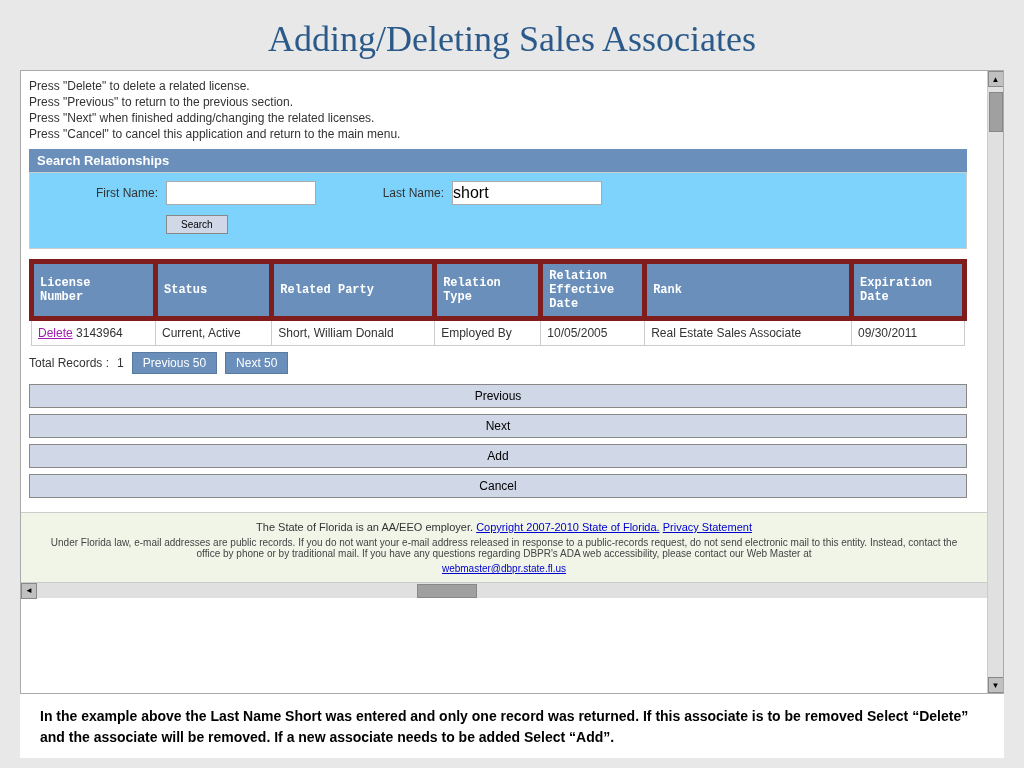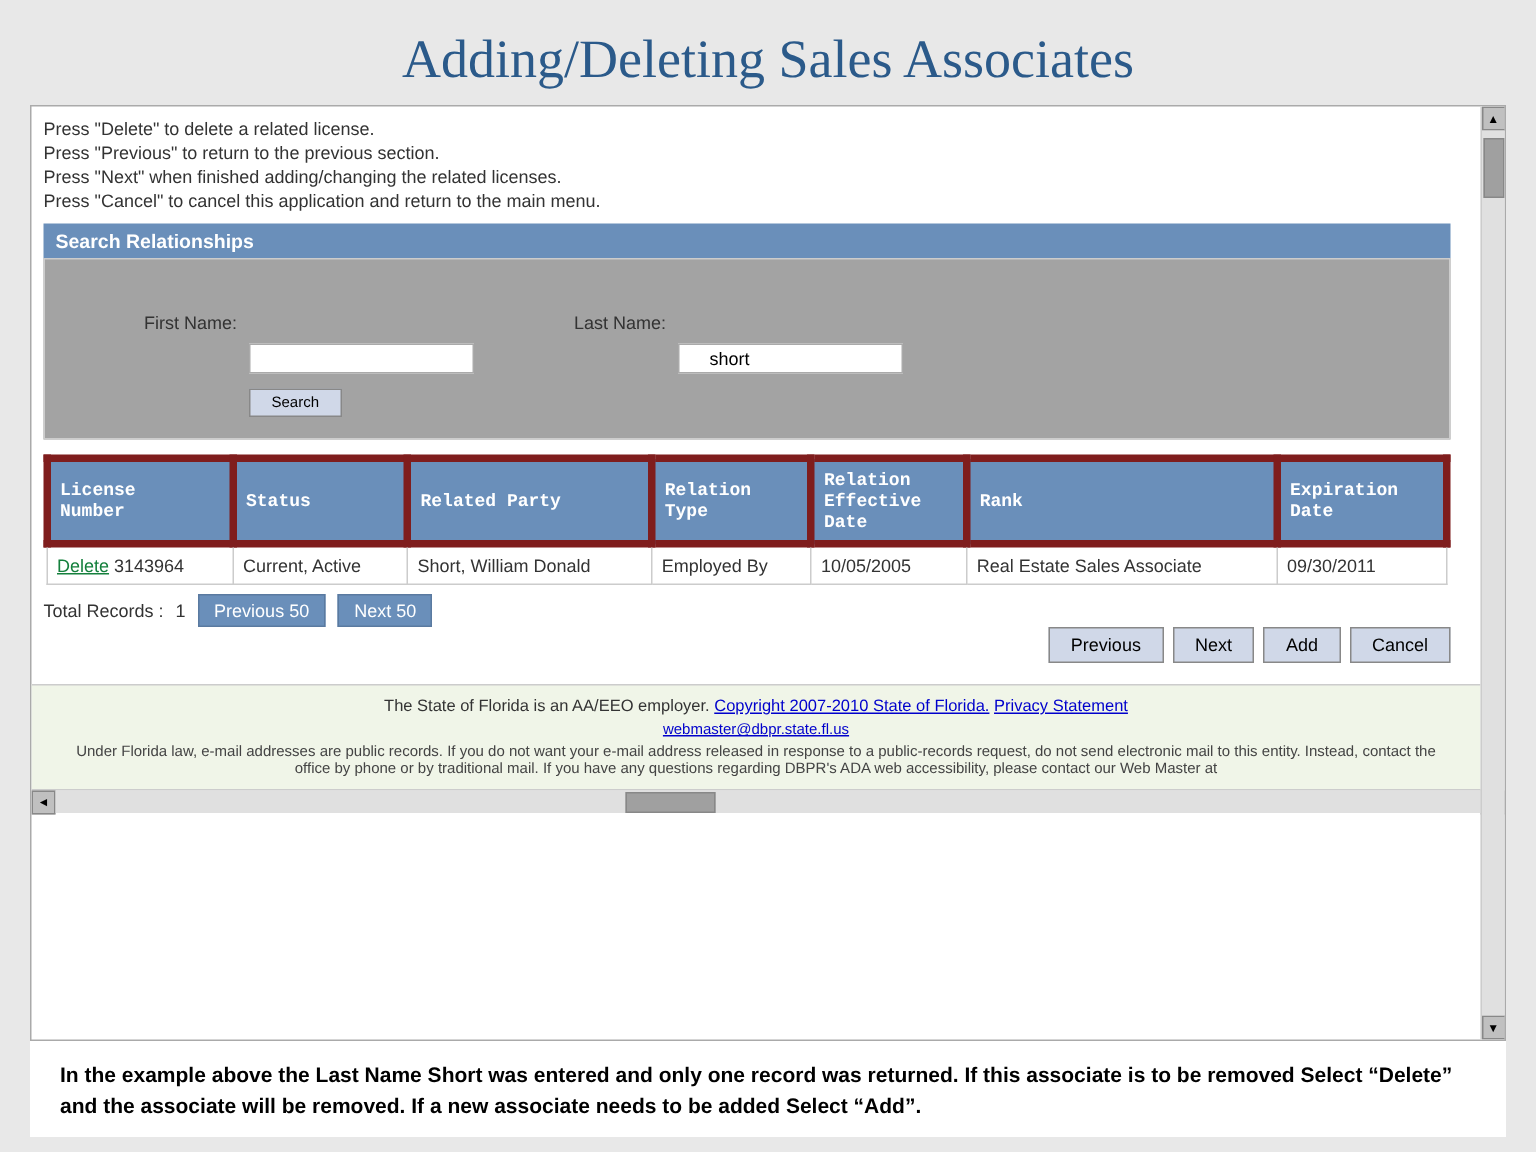--- a/index.html
+++ b/index.html
@@ -100,45 +100,44 @@
 
     .section-header {
       background: #6a8fba;
       color: #fff;
       font-weight: bold;
       padding: 4px 8px;
       font-size: 13px;
     }
 
     .search-form {
-      background: #a3a3a3;
+      background: #7dd3fc;
       border: 1px solid #ccc;
       padding: 8px;
     }
 
     .form-row {
       display: flex;
       align-items: center;
       margin-bottom: 6px;
       gap: 8px;
     }
 
     .form-label {
       font-size: 12px;
       width: 120px;
       text-align: right;
     }
 
     .form-input {
       border: 1px solid #aaa;
-      padding: 2px 20px;
-      font-size: 12px;
+      padding: 2px 0;
+      font-size: 16px;
       width: 150px;
       background: #fff;
-      margin-top: 48px;
     }
 
     .search-btn {
       background: #d0d8e8;
       border: 1px solid #888;
       padding: 3px 14px;
       font-size: 10px;
       cursor: pointer;
       margin-top: 4px;
     }
@@ -169,21 +168,21 @@
     }
 
     .results-table tbody td {
       padding: 5px 6px;
       border: 1px solid #ccc;
       vertical-align: top;
       font-size: 12px;
     }
 
     .delete-link {
-      color: #15803d;
+      color: #a21caf;
       text-decoration: underline;
       cursor: pointer;
     }
 
     .total-records {
       font-size: 12px;
       margin-top: 6px;
       display: flex;
       align-items: center;
       gap: 8px;
@@ -200,21 +199,23 @@
 
     .nav-btn:disabled {
       background: #9ab0c8;
       color: #ccc;
     }
 
     .bottom-buttons {
       display: flex;
       justify-content: flex-end;
       gap: 6px;
+      margin-top: 10px;
       padding-bottom: 6px;
+      flex-direction: column;
     }
 
     .action-btn {
       background: #d0d8e8;
       border: 1px solid #888;
       padding: 4px 14px;
       font-size: 12px;
       cursor: pointer;
     }
 
@@ -372,24 +373,24 @@
         <button class="action-btn">Cancel</button>
       </div>
     </div>
 
     <div class="footer-area">
       <div>
         <span>The State of Florida is an AA/EEO employer.</span>
         <a class="footer-link">Copyright 2007-2010 State of Florida.</a>
         <a class="footer-link">Privacy Statement</a>
       </div>
+      <p class="footer-small">Under Florida law, e-mail addresses are public records. If you do not want your e-mail address released in response to a public-records request, do not send electronic mail to this entity. Instead, contact the office by phone or by traditional mail. If you have any questions regarding DBPR's ADA web accessibility, please contact our Web Master at</p>
       <p class="footer-small">
         <a class="footer-link">webmaster@dbpr.state.fl.us</a>
       </p>
-      <p class="footer-small">Under Florida law, e-mail addresses are public records. If you do not want your e-mail address released in response to a public-records request, do not send electronic mail to this entity. Instead, contact the office by phone or by traditional mail. If you have any questions regarding DBPR's ADA web accessibility, please contact our Web Master at</p>
     </div>
 
     <div class="horizontal-scrollbar">
       <div class="hscroll-left">◄</div>
       <div class="hscroll-track">
         <div class="hscroll-thumb"></div>
       </div>
       <div class="hscroll-right">►</div>
     </div>
   </div>

